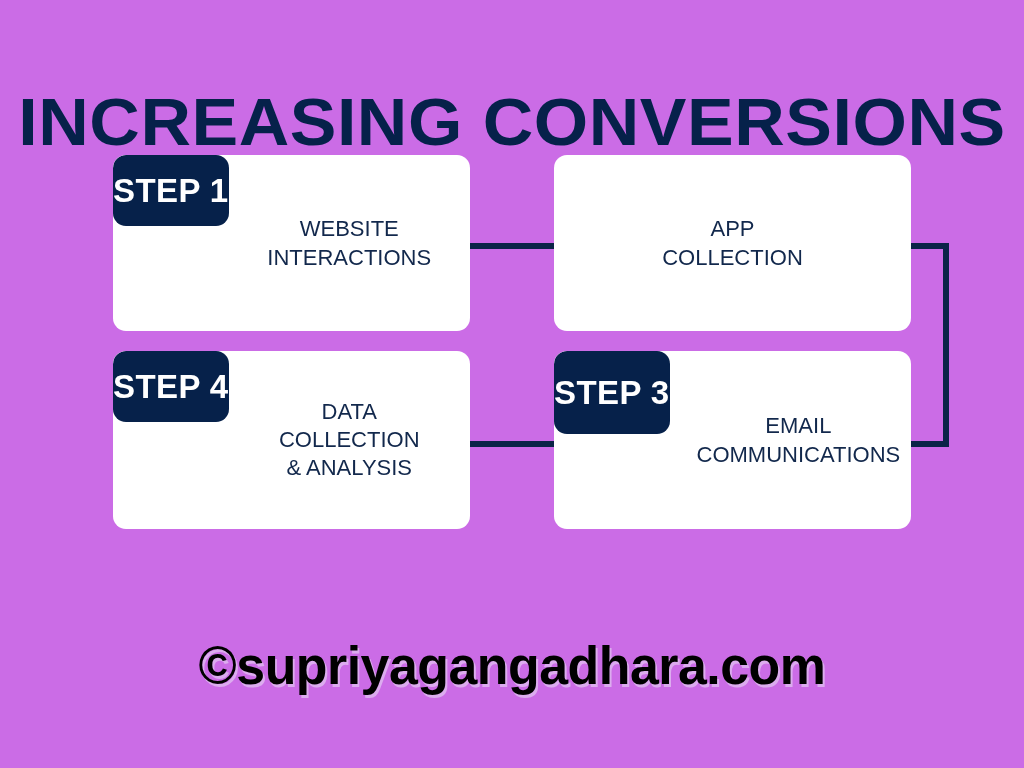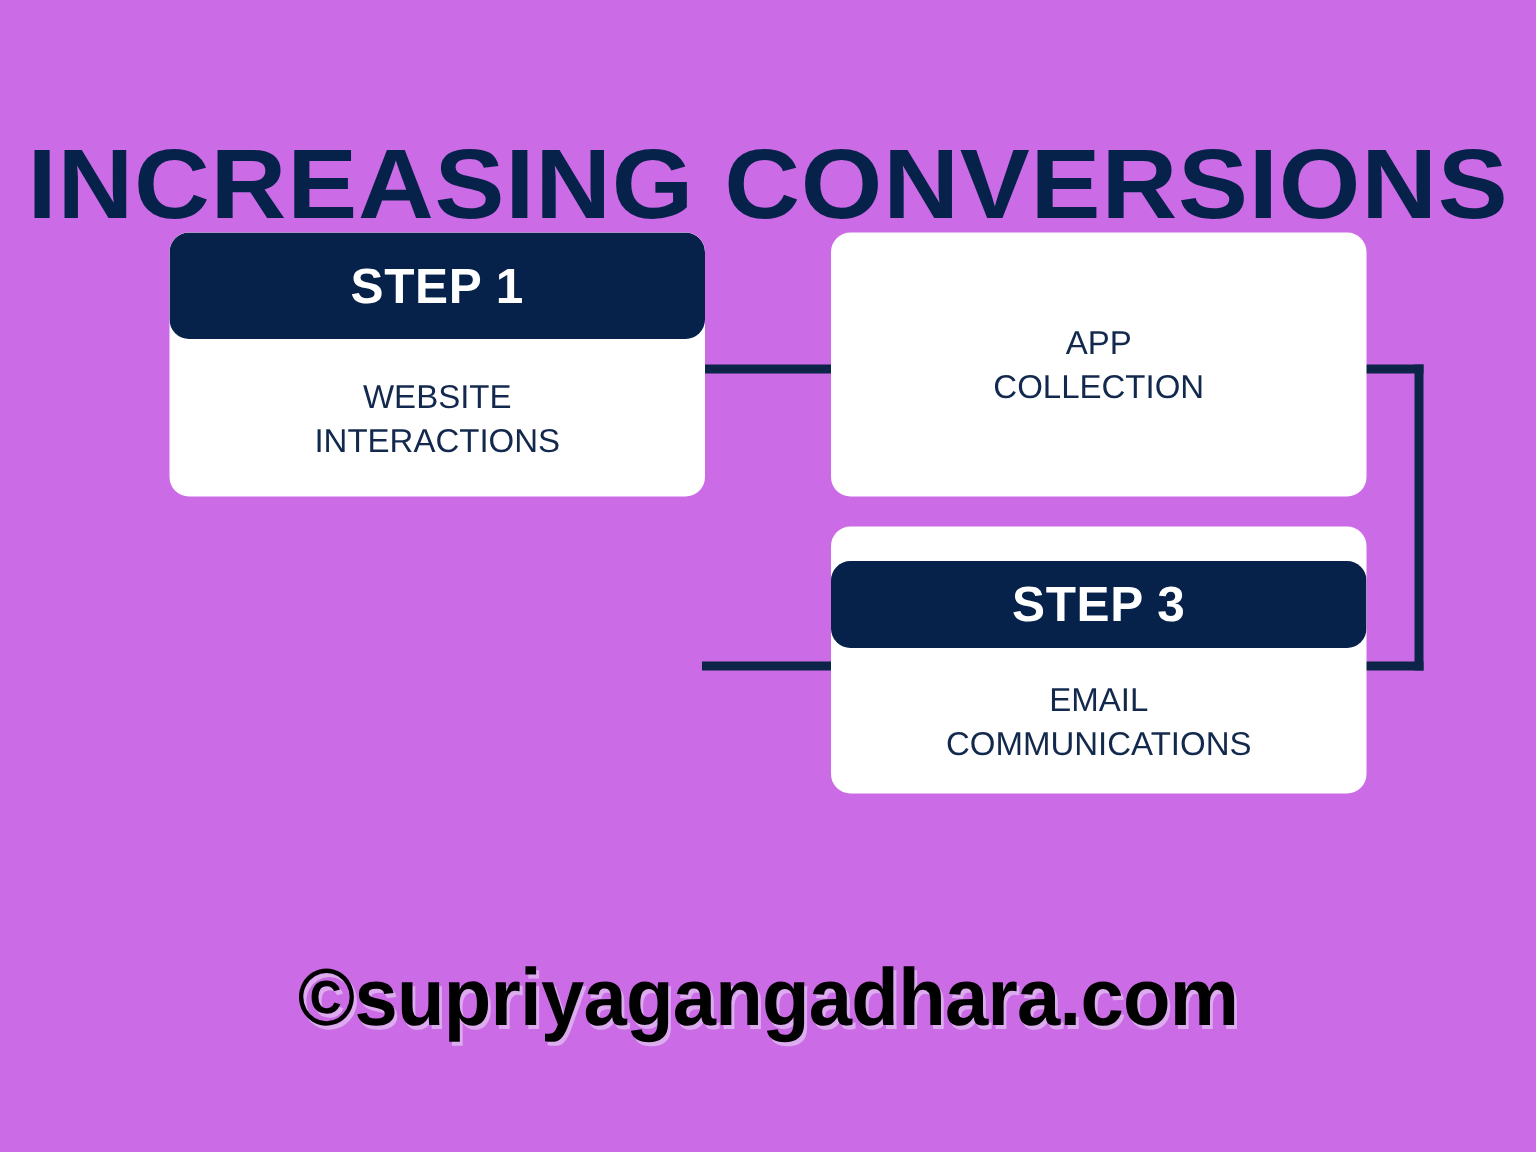--- a/index.html
+++ b/index.html
@@ -77,21 +77,21 @@
     height: 6px;
   }
 
   
   .card {
     position: absolute;
     background: #ffffff;
     border-radius: 13px;
     overflow: hidden;
     display: flex;
-    flex-direction: column;
+    flex-direction: row;
   }
   .card-header {
     background: #06214a;
     color: #ffffff;
     font-weight: bold;
     font-size: 33px;
     letter-spacing: 0.4px;
     display: flex;
     align-items: center;
     justify-content: center;
@@ -112,21 +112,21 @@
   }
 
   
   .card-1 { left: 113px; top: 155px; width: 357px; height: 176px; }
   .card-1 .card-header { height: 71px; }
   .card-2 { left: 554px; top: 155px; width: 357px; height: 176px; }
   .card-2 .card-header { height: 71px; }
   .card-4 { left: 113px; top: 351px; width: 357px; height: 178px; }
   .card-4 .card-header { height: 71px; }
   .card-3 { left: 554px; top: 351px; width: 357px; height: 178px; }
-  .card-3 .card-header { height: 58px; margin-top: 23px; }
+  .card-3 .card-header { height: 83px; }
 
   .card-4 .card-body { font-size: 22px; line-height: 28px; }
 
   
   .watermark {
     position: absolute;
     left: 0;
     top: 633px;
     width: 1024px;
     text-align: center;
@@ -159,20 +159,26 @@
     <div class="card-header">STEP 1</div>
     <div class="card-body">WEBSITE
 INTERACTIONS</div>
   </div>
 
   <div class="card card-2">
     <div class="card-body">APP
 COLLECTION</div>
   </div>
 
+  <div class="card card-4">
+    <div class="card-header">STEP 4</div>
+    <div class="card-body">DATA
+COLLECTION
+&amp; ANALYSIS</div>
+  </div>
 
   <div class="card card-3">
     <div class="card-header">STEP 3</div>
     <div class="card-body">EMAIL
 COMMUNICATIONS</div>
   </div>
 
   <div class="watermark">©supriyagangadhara.com</div>
 
 </div>

